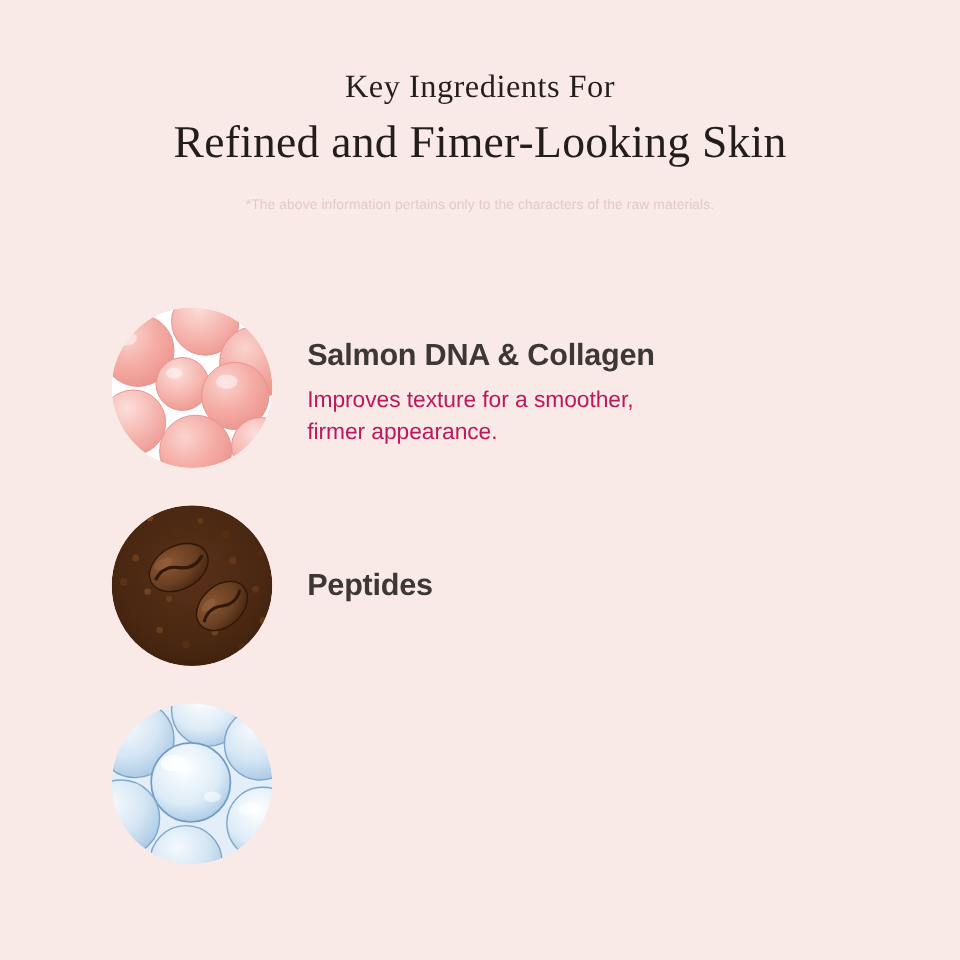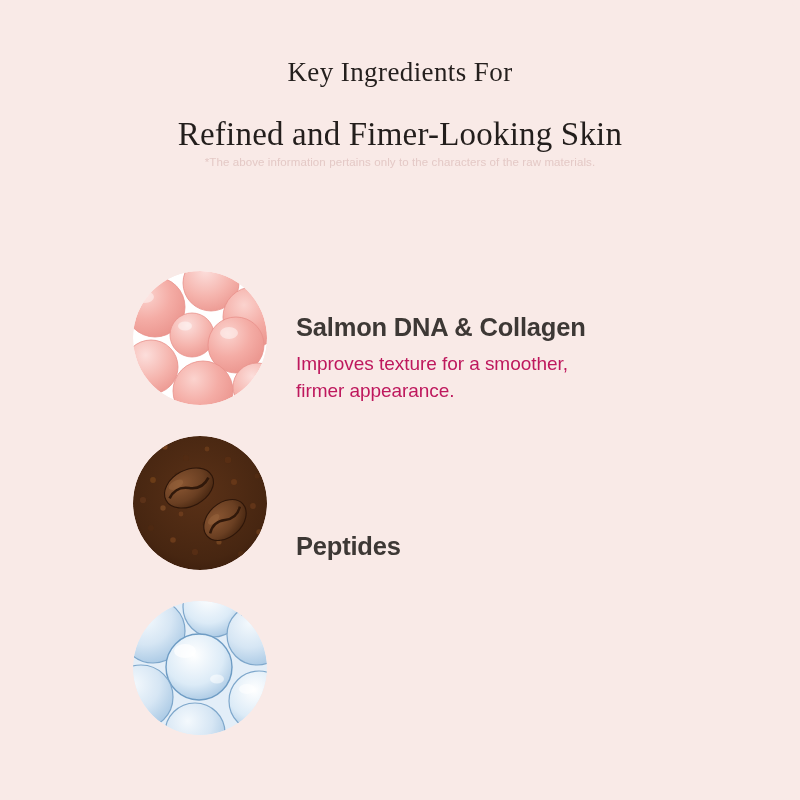--- a/index.html
+++ b/index.html
@@ -30,48 +30,47 @@
   }
   .eyebrow {
     font-family: "Liberation Serif", serif;
     font-size: 27px;
     color: #241f1d;
     letter-spacing: 0.4px;
     line-height: 1.1;
   }
   .headline {
     font-family: "Liberation Serif", serif;
-    font-size: 33px;
+    font-size: 38px;
     color: #231e1c;
     line-height: 1.12;
-    margin-top: 28px;
+    margin-top: 10px;
     letter-spacing: 0.2px;
     white-space: nowrap;
   }
   .disclaimer {
-    margin-top: 3px;
+    margin-top: 25px;
     font-size: 11.5px;
     color: #e4c9c6;
     letter-spacing: 0.1px;
   }
 
   
   .rows {
     position: absolute;
     top: 240px;
     left: 0;
     width: 800px;
   }
   .row {
     display: flex;
-    align-items: flex-end;
+    align-items: center;
     height: 165px;
     padding-left: 93px;
     box-sizing: border-box;
-    margin-left: 40px;
   }
   .thumb {
     width: 134px;
     height: 134px;
     border-radius: 50%;
     flex: 0 0 134px;
     overflow: hidden;
     position: relative;
   }
   .thumb svg { display: block; width: 134px; height: 134px; }

